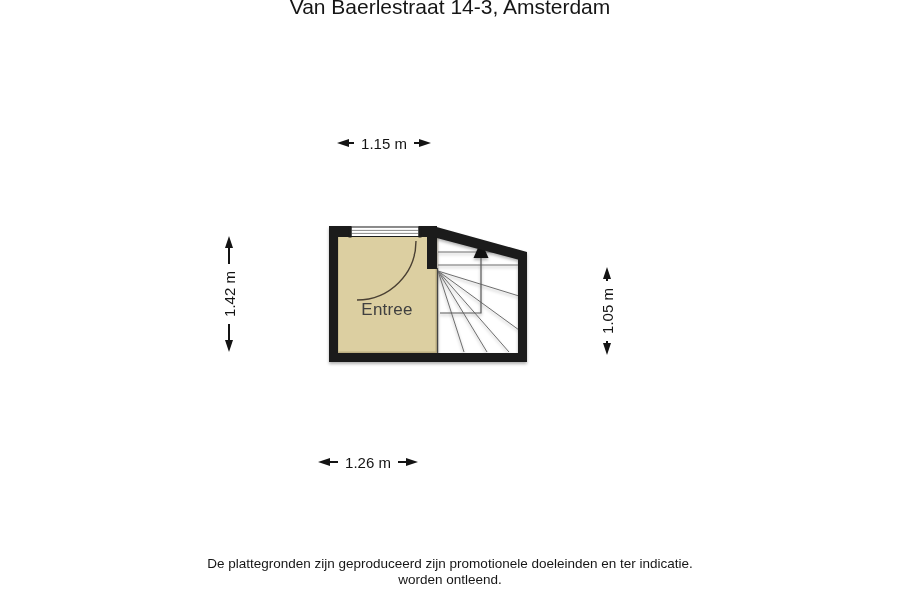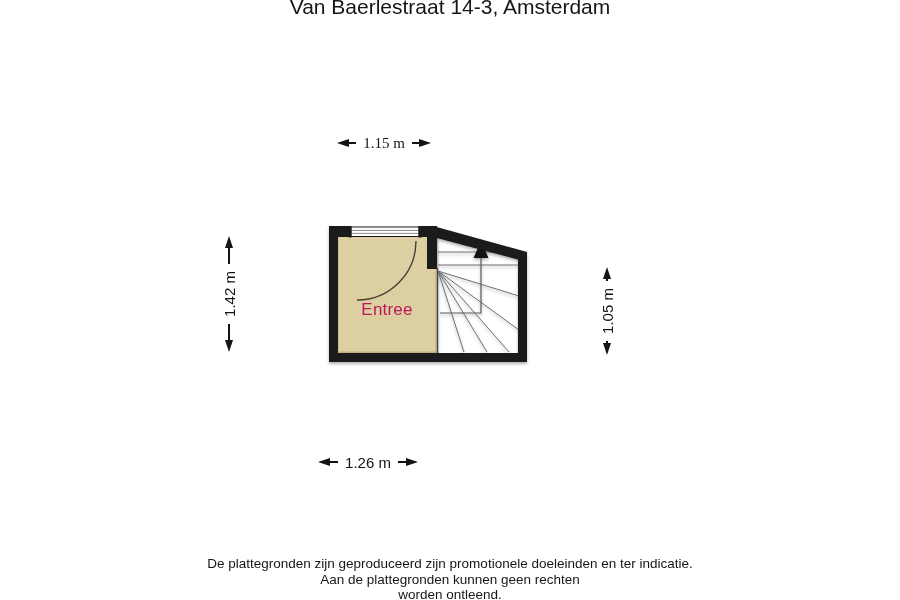--- a/index.html
+++ b/index.html
@@ -14,32 +14,32 @@
 
   .title{position:absolute;top:-6px;left:0;width:900px;text-align:center;
     font-size:21px;line-height:26px;color:#161616;}
 
   .footer{position:absolute;top:556px;left:0;width:900px;text-align:center;
     font-size:13.5px;line-height:15.6px;color:#161616;}
 
   .plan-svg{position:absolute;left:315px;top:210px;width:225px;height:160px;}
 
   .room-label{position:absolute;left:337px;top:300px;width:100px;
-    text-align:center;font-size:17px;color:#be185d;letter-spacing:.2px;}
+    text-align:center;font-size:17px;color:#404040;letter-spacing:.2px;}
 
   
   .dim{position:absolute;display:flex;align-items:center;height:16px;}
   .dim .ah{width:0;height:0;border-top:4.5px solid transparent;
     border-bottom:4.5px solid transparent;flex:0 0 auto;}
   .dim .ah.left{border-right:12px solid #141414;}
   .dim .ah.right{border-left:12px solid #141414;}
   .dim .ln{flex:1 1 auto;height:1.6px;background:#141414;}
   .dim .lbl{flex:0 0 auto;padding:0 7px;font-size:15px;color:#141414;white-space:nowrap;}
 
-  .dim-top{left:337px;top:135px;width:94px;font-family:Liberation Serif, serif;}
+  .dim-top{left:337px;top:135px;width:94px;}
   .dim-bottom{left:318px;top:454px;width:100px;}
   .dim-left{left:171px;top:286px;width:116px;transform:rotate(-90deg);}
   .dim-right{left:563px;top:303px;width:88px;transform:rotate(-90deg);}
 </style>
 </head>
 <body>
 
 <div class="page">
 
   <div class="title">
@@ -121,17 +121,16 @@
         <rect x="348.5" y="226" width="3" height="11.5" fill="#1b1b1b"></rect>
         <rect x="418.5" y="226" width="3" height="11.5" fill="#1b1b1b"></rect>
       </g>
     </g>
   </svg>
 
   <div class="room-label">Entree</div>
 
   <div class="footer">
     <div>De plattegronden zijn geproduceerd zijn promotionele doeleinden en ter indicatie.</div>
-    <div>Aan de plattegronden kunnen geen rechten</div>
     <div>worden ontleend.</div>
   </div>
 
 </div>
 
 </body></html>

